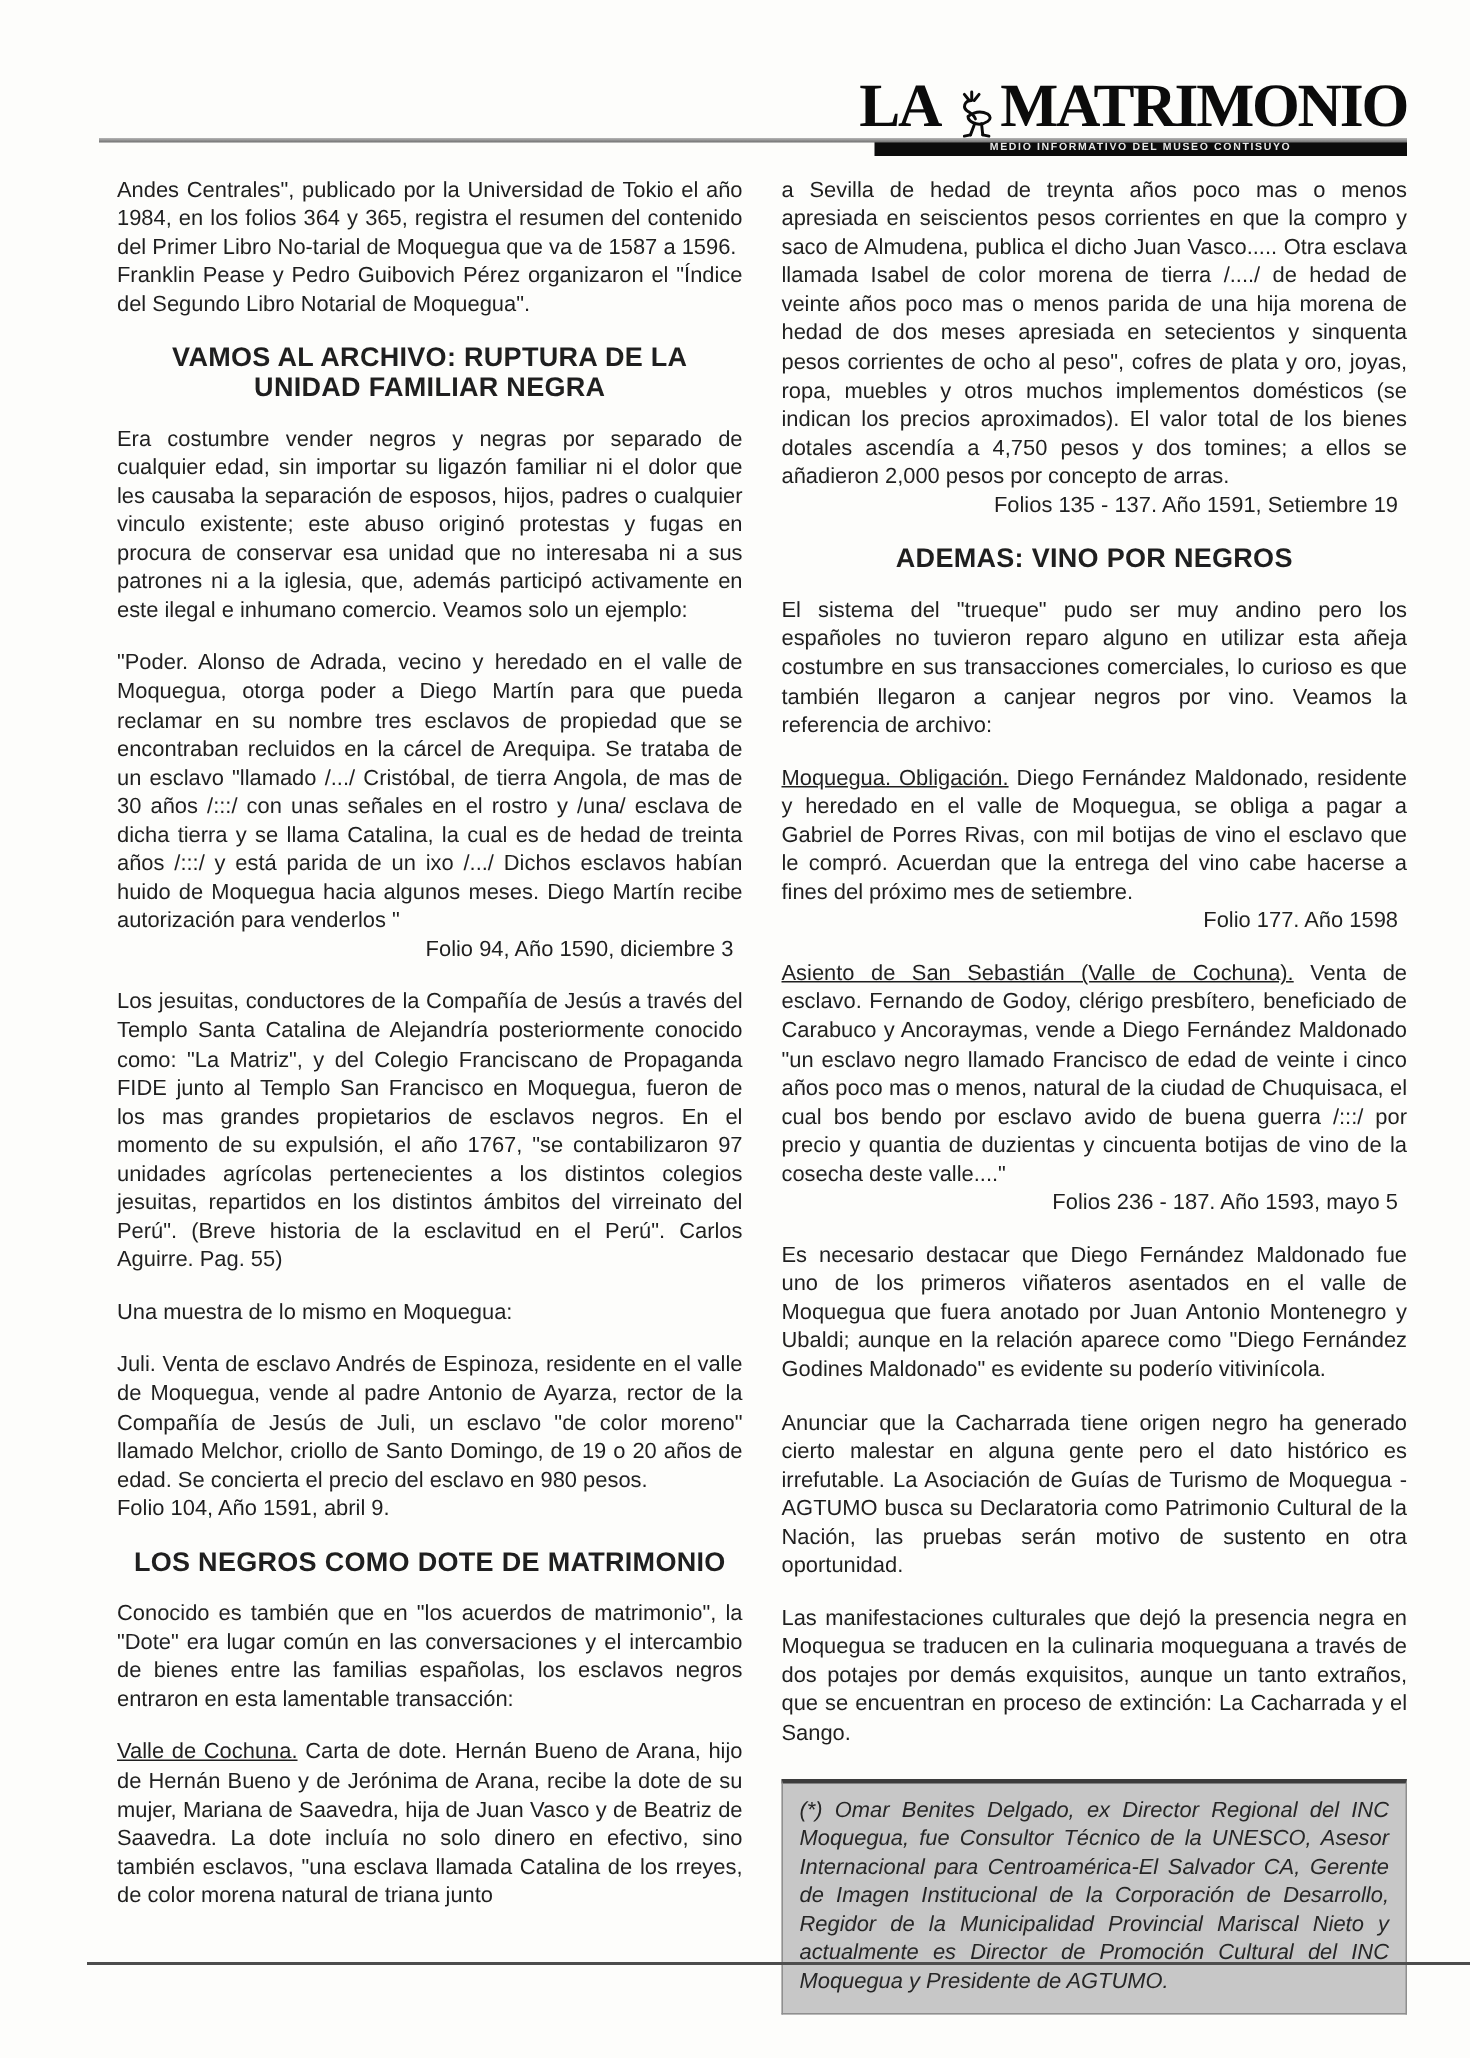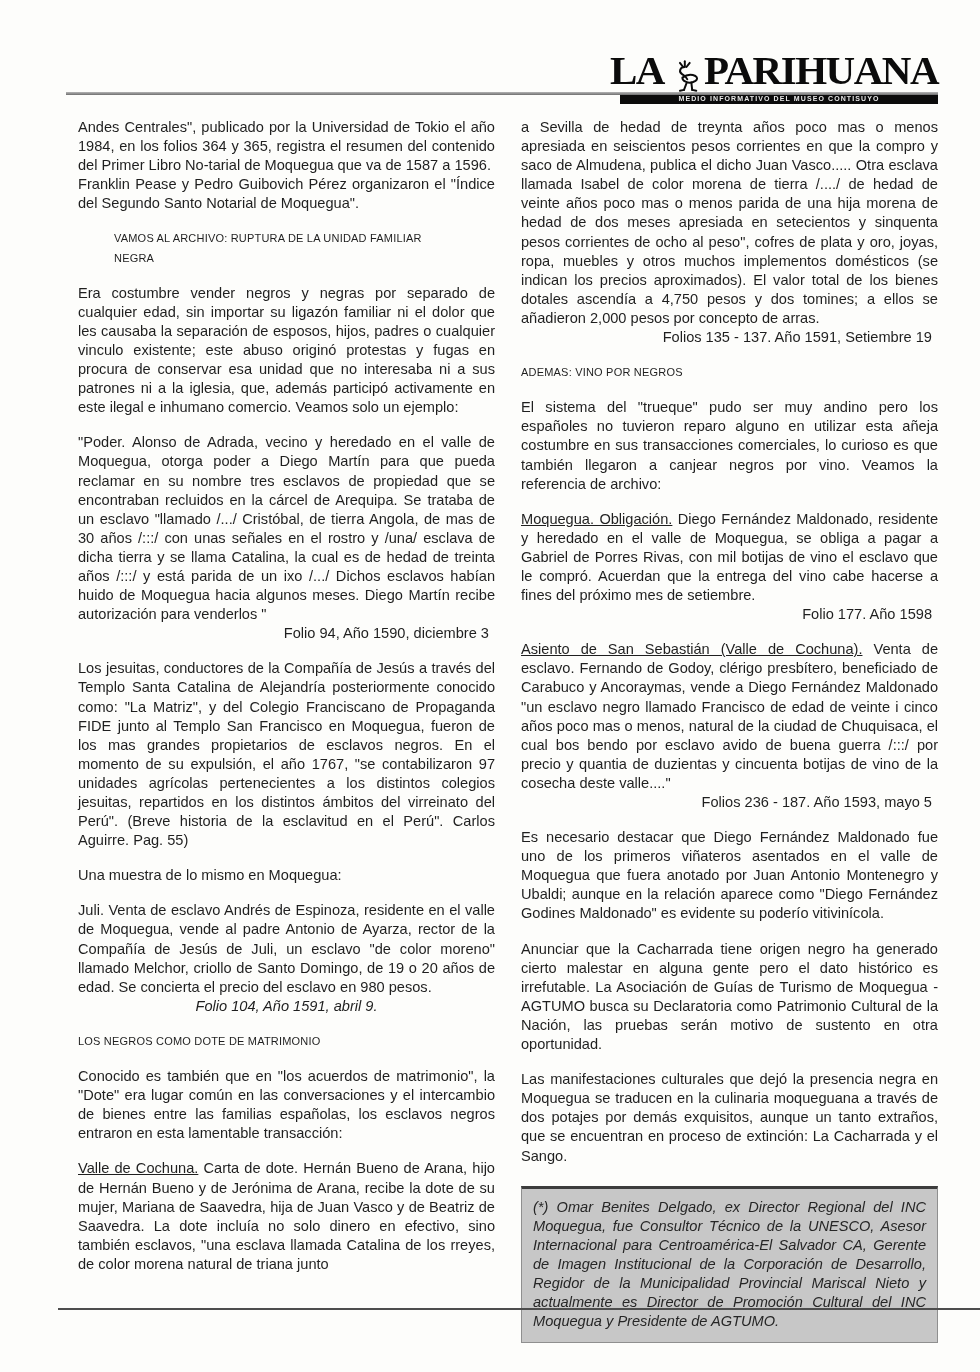--- a/index.html
+++ b/index.html
@@ -22,26 +22,26 @@
     font-size:7px;font-weight:700;letter-spacing:1.1px;padding:2px 5px;text-align:center;
   }
   .top-rule{position:absolute;top:92px;left:66px;right:70px;height:3px;
     background:linear-gradient(#b5b5b5,#6f6f6f);}
   
   .columns{position:absolute;top:118px;left:78px;right:70px;display:flex;gap:26px;}
   .col{flex:1;font-size:14.6px;line-height:19.1px;text-align:justify;}
   .col p{margin:0 0 16px;}
   .col p.tight{margin-bottom:0;}
   .col h2{
-    font-size:11px;line-height:19.1px;font-weight:400;text-align:left;
+    font-size:18px;line-height:19.1px;font-weight:700;text-align:center;
     margin:0 0 16px;letter-spacing:.2px;
   }
   .col h2.narrow{max-width:345px;margin-left:auto;margin-right:auto;}
   .folio{text-align:right;padding-right:6px;}
-  .folio-left{text-align:center;font-style:italic;}
+  .folio-left{text-align:left;}
   .u{text-decoration:underline;}
   
   .footnote{
     margin-top:20px;background:#c7c7c7;border:1px solid #8f8f8f;
     border-top:3px solid #3c3c3c;padding:9px 11px 11px;font-style:italic;color:#262626;
   }
   .footnote p{margin:0;}
   
   .footer-rule{position:absolute;top:1308px;left:58px;right:2px;height:2px;background:#4d4d4d;}
   .pageno-wrap{position:absolute;top:1374px;right:82px;display:flex;align-items:center;gap:9px;}
@@ -60,32 +60,32 @@
         <g fill="none" stroke="#0b0b0b" stroke-width="2.4" stroke-linecap="round">
           <path d="M17 4 l4 5"></path>
           <path d="M23 2 l0 6"></path>
           <path d="M29 4 l-4 5"></path>
           <path d="M23 9 c-6 0 -8 6 -3 9 c3 2 5 3 6 6"></path>
           <path d="M20 22 q8 -6 16 -2 q4 3 0 6 q-6 4 -12 1 q-4 -2 -4 -5"></path>
           <path d="M25 29 l-3 8 M31 28 l1 9"></path>
           <path d="M22 37 l-5 1 M32 37 l5 1"></path>
         </g>
       </svg>
-      <span>PARIHUANA</span>
+      <span>MATRIMONIO</span>
     </div>
     <div class="mast-bar">MEDIO INFORMATIVO DEL MUSEO CONTISUYO</div>
   </header>
 
   <div class="top-rule"></div>
 
   <main class="columns">
 
     <section class="col">
       <p class="tight">Andes Centrales",  publicado por la Universidad de Tokio el año 1984, en los folios 364 y 365, registra el resumen del contenido del Primer Libro No-tarial de Moquegua que va de 1587 a 1596.</p>
-      <p>Franklin Pease y Pedro Guibovich Pérez organizaron el "Índice del Segundo Santo Notarial de Moquegua".</p>
+      <p>Franklin Pease y Pedro Guibovich Pérez organizaron el "Índice del Segundo Libro Notarial de Moquegua".</p>
 
       <h2 class="narrow">VAMOS AL ARCHIVO: RUPTURA DE LA UNIDAD FAMILIAR NEGRA</h2>
 
       <p>Era costumbre vender negros y negras por separado de cualquier edad, sin importar su ligazón familiar ni el dolor que les causaba la separación de esposos, hijos, padres o cualquier vinculo existente; este abuso originó protestas y fugas en procura de conservar esa unidad que no interesaba ni a sus patrones ni a la iglesia, que, además participó activamente en este ilegal e inhumano comercio. Veamos solo un ejemplo:</p>
 
       <p class="tight">"Poder. Alonso de Adrada, vecino y heredado en el valle de Moquegua, otorga poder a Diego Martín para que pueda reclamar en su nombre tres esclavos de propiedad que se encontraban recluidos en la cárcel de Arequipa. Se trataba de un esclavo "llamado /.../ Cristóbal, de tierra Angola, de mas de 30 años /:::/ con unas señales en el rostro y /una/ esclava de dicha tierra y se llama Catalina, la cual es de hedad de treinta años /:::/ y está parida de un ixo /.../ Dichos esclavos habían huido de Moquegua hacia algunos meses. Diego Martín recibe autorización para venderlos "</p>
       <p class="folio">Folio 94, Año 1590, diciembre 3</p>
 
 
       <p>Los jesuitas, conductores de la Compañía de Jesús a través del Templo Santa Catalina de Alejandría posteriormente conocido como: "La Matriz", y del Colegio Franciscano de Propaganda FIDE junto al Templo San Francisco en Moquegua, fueron de los mas grandes propietarios de esclavos negros. En el momento de su expulsión, el año 1767, "se contabilizaron 97 unidades agrícolas pertenecientes a los distintos colegios jesuitas, repartidos en los distintos ámbitos del virreinato del Perú". (Breve historia de la esclavitud en el Perú". Carlos Aguirre. Pag. 55)</p>

